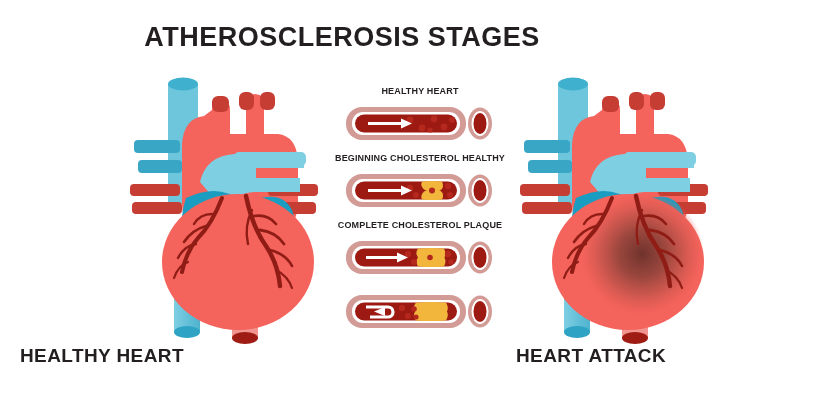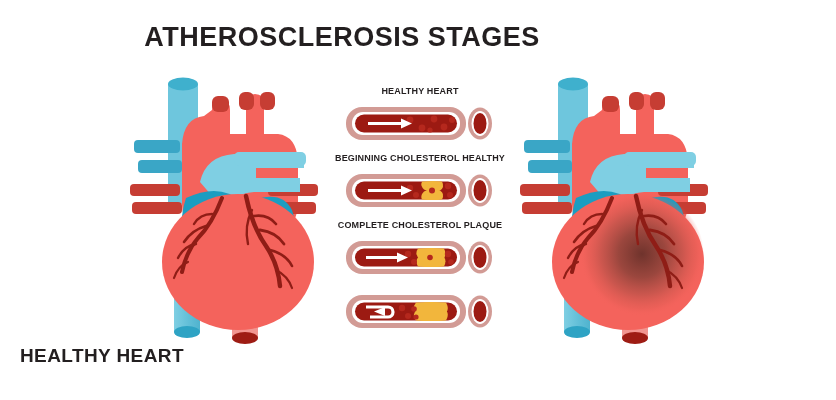--- a/index.html
+++ b/index.html
@@ -362,14 +362,15 @@
         </g>
         <ellipse cx="136" cy="24.5" rx="12" ry="16" fill="#d29b95"></ellipse>
         <ellipse cx="136" cy="24.5" rx="8.5" ry="12.5" fill="#ffffff"></ellipse>
         <ellipse cx="136" cy="24.5" rx="6.5" ry="10.5" fill="#9c1a12"></ellipse>
       </svg>
     </div>
 
   </div>
 
   <div class="heart-caption" id="caption-left">HEALTHY HEART</div>
+  <div class="heart-caption" id="caption-right">HEART ATTACK</div>
 
 </div>
 
 </body></html>

